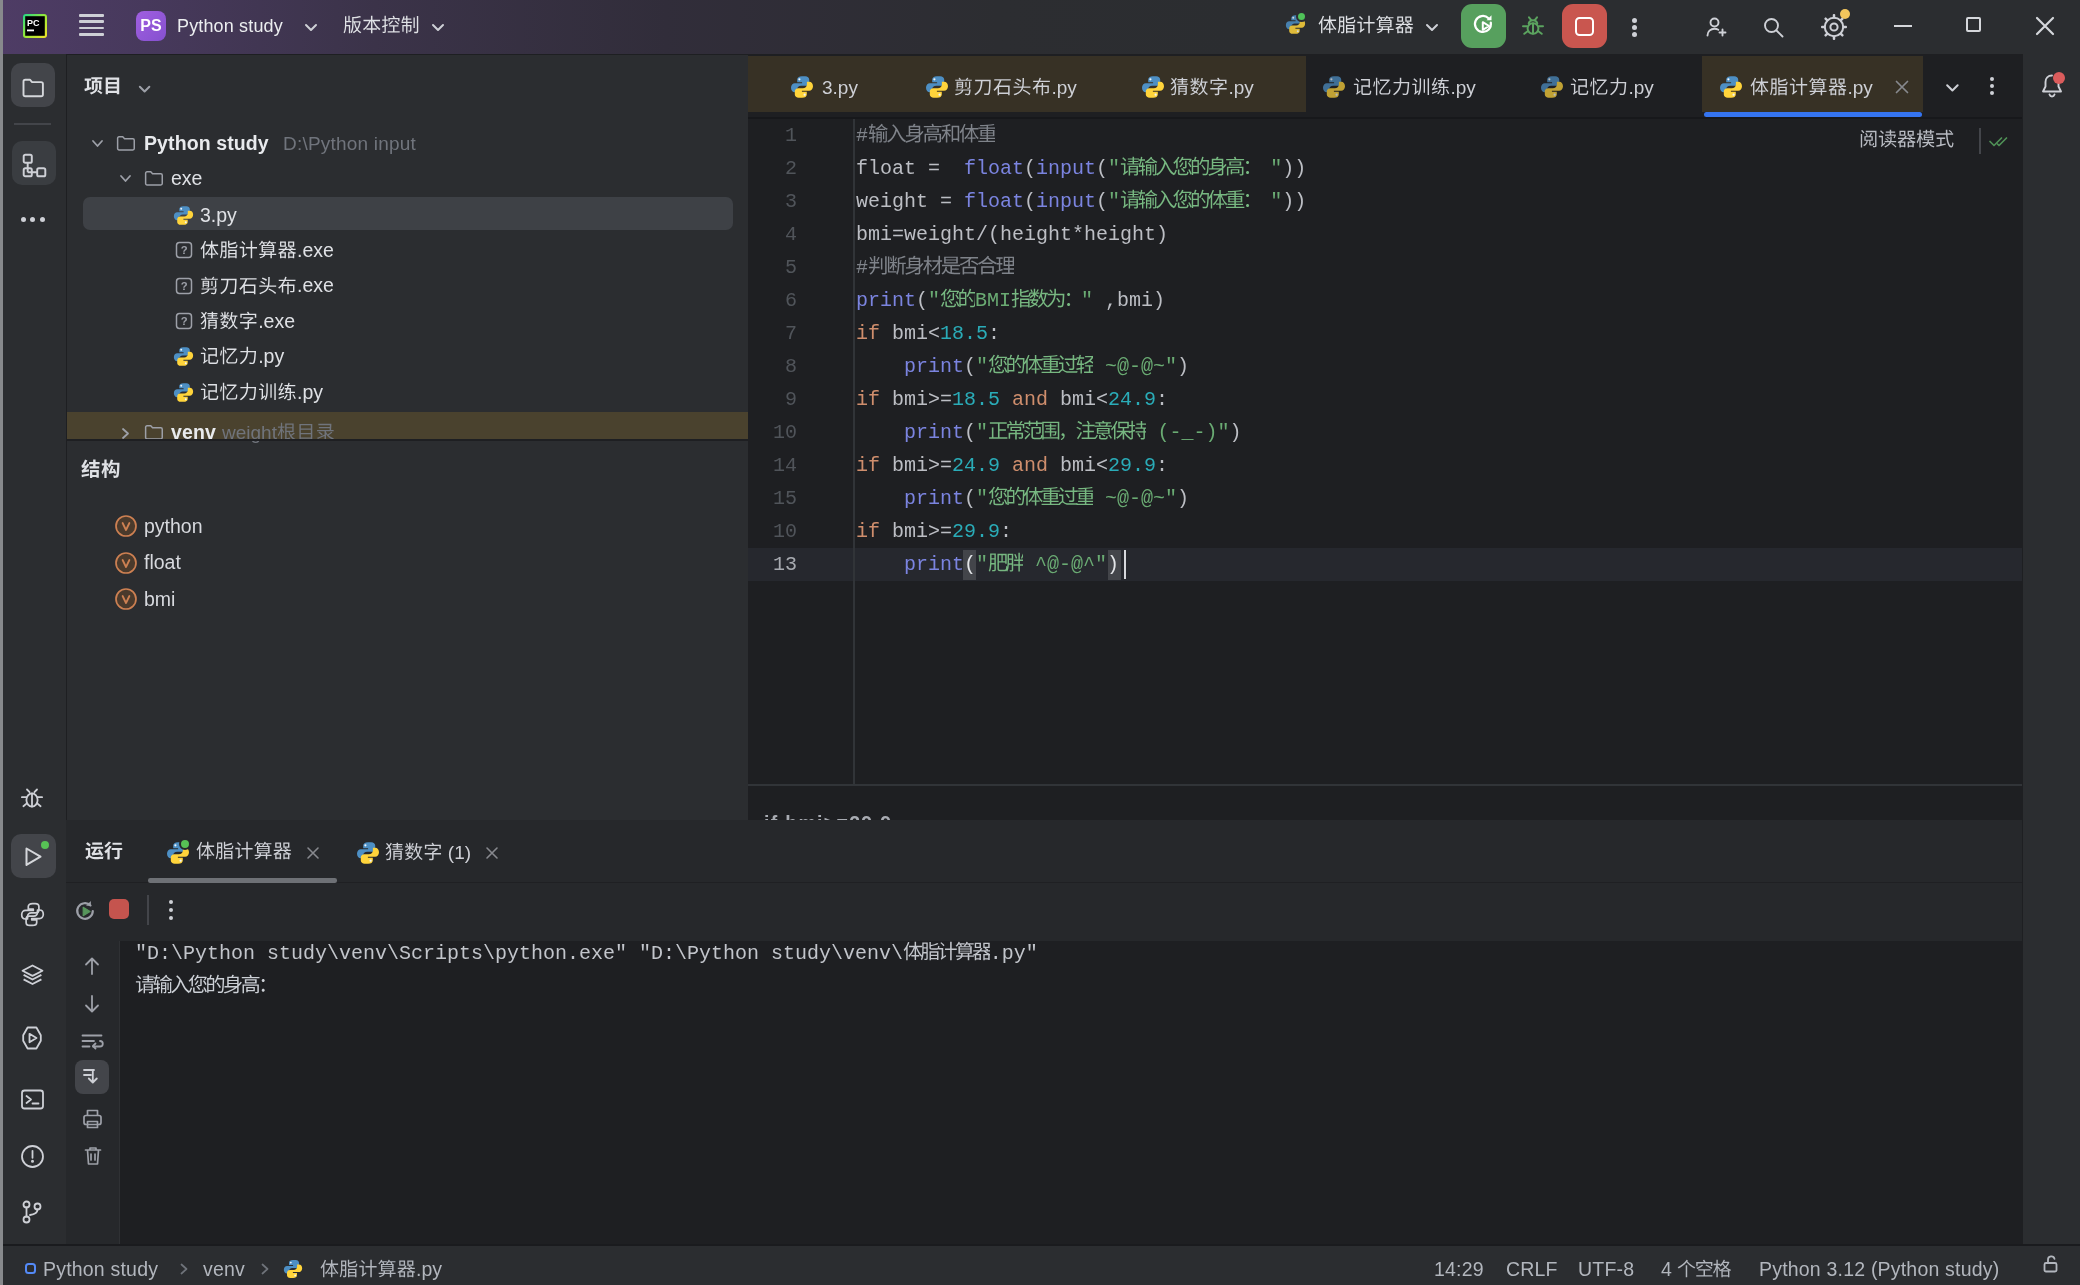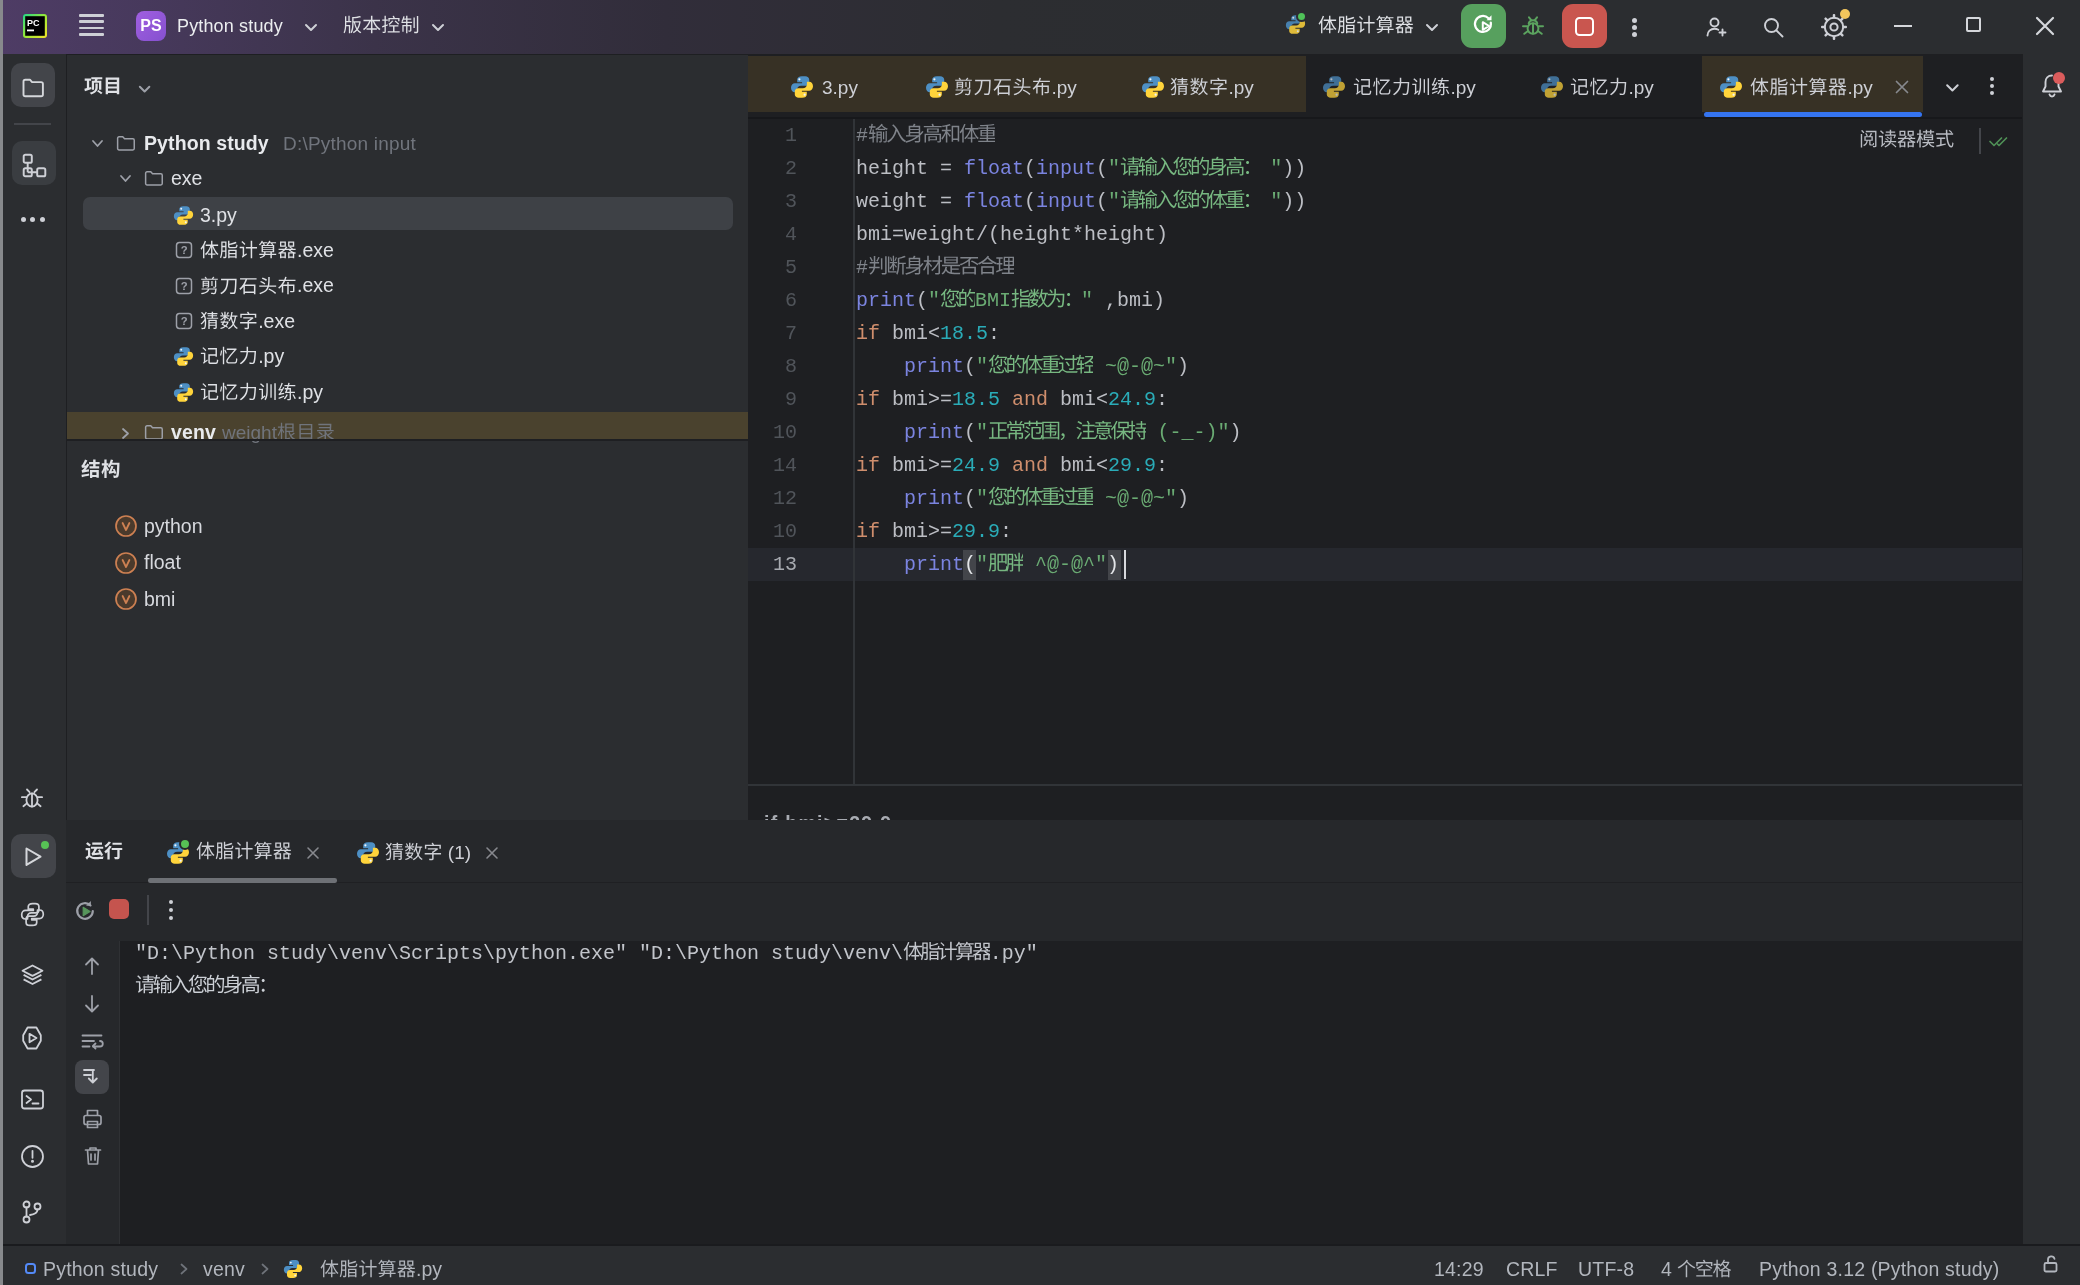--- a/index.html
+++ b/index.html
@@ -452,34 +452,34 @@
 <div style="position:absolute;left:737px;top:152.0px;width:60px;height:33px;line-height:33px;font-family:'Liberation Mono',monospace;font-size:20px;color:#50545a;text-align:right">2</div>
 <div style="position:absolute;left:737px;top:185.0px;width:60px;height:33px;line-height:33px;font-family:'Liberation Mono',monospace;font-size:20px;color:#50545a;text-align:right">3</div>
 <div style="position:absolute;left:737px;top:218.0px;width:60px;height:33px;line-height:33px;font-family:'Liberation Mono',monospace;font-size:20px;color:#50545a;text-align:right">4</div>
 <div style="position:absolute;left:737px;top:251.0px;width:60px;height:33px;line-height:33px;font-family:'Liberation Mono',monospace;font-size:20px;color:#50545a;text-align:right">5</div>
 <div style="position:absolute;left:737px;top:284.0px;width:60px;height:33px;line-height:33px;font-family:'Liberation Mono',monospace;font-size:20px;color:#50545a;text-align:right">6</div>
 <div style="position:absolute;left:737px;top:317.0px;width:60px;height:33px;line-height:33px;font-family:'Liberation Mono',monospace;font-size:20px;color:#50545a;text-align:right">7</div>
 <div style="position:absolute;left:737px;top:350.0px;width:60px;height:33px;line-height:33px;font-family:'Liberation Mono',monospace;font-size:20px;color:#50545a;text-align:right">8</div>
 <div style="position:absolute;left:737px;top:383.0px;width:60px;height:33px;line-height:33px;font-family:'Liberation Mono',monospace;font-size:20px;color:#50545a;text-align:right">9</div>
 <div style="position:absolute;left:737px;top:416.0px;width:60px;height:33px;line-height:33px;font-family:'Liberation Mono',monospace;font-size:20px;color:#50545a;text-align:right">10</div>
 <div style="position:absolute;left:737px;top:449.0px;width:60px;height:33px;line-height:33px;font-family:'Liberation Mono',monospace;font-size:20px;color:#50545a;text-align:right">14</div>
-<div style="position:absolute;left:737px;top:482.0px;width:60px;height:33px;line-height:33px;font-family:'Liberation Mono',monospace;font-size:20px;color:#50545a;text-align:right">12</div>
+<div style="position:absolute;left:737px;top:482.0px;width:60px;height:33px;line-height:33px;font-family:'Liberation Mono',monospace;font-size:20px;color:#50545a;text-align:right">15</div>
 <div style="position:absolute;left:737px;top:515.0px;width:60px;height:33px;line-height:33px;font-family:'Liberation Mono',monospace;font-size:20px;color:#50545a;text-align:right">10</div>
 <div style="position:absolute;left:737px;top:548.0px;width:60px;height:33px;line-height:33px;font-family:'Liberation Mono',monospace;font-size:20px;color:#a7aab0;text-align:right">13</div>
 <div style="position:absolute;left:856.0px;top:119.0px;height:33px;line-height:33px;font-family:'Liberation Mono',monospace;font-size:20px;color:#7F838A;font-weight:normal;white-space:pre">#</div>
 <div style="position:absolute;left:868px;top:119.0px;height:33px;line-height:33px;white-space:pre"><svg class="k" style="width:127.4px;height:20.4px;vertical-align:-2.45px" viewBox="0 -880 6245 1000" fill="#7F838A">
       <use href="#r8f93" x="0"></use>
       <use href="#r5165" x="892"></use>
       <use href="#r8eab" x="1784"></use>
       <use href="#r9ad8" x="2676"></use>
       <use href="#r548c" x="3569"></use>
       <use href="#r4f53" x="4461"></use>
       <use href="#r91cd" x="5353"></use>
     </svg></div>
-<div style="position:absolute;left:856.0px;top:152.0px;height:33px;line-height:33px;font-family:'Liberation Mono',monospace;font-size:20px;color:#BCBEC4;font-weight:normal;white-space:pre">height =</div>
+<div style="position:absolute;left:856.0px;top:152.0px;height:33px;line-height:33px;font-family:'Liberation Mono',monospace;font-size:20px;color:#BCBEC4;font-weight:normal;white-space:pre">float =</div>
 <div style="position:absolute;left:964.0px;top:152.0px;height:33px;line-height:33px;font-family:'Liberation Mono',monospace;font-size:20px;color:#7B84E0;font-weight:normal;white-space:pre">float</div>
 <div style="position:absolute;left:1024.0px;top:152.0px;height:33px;line-height:33px;font-family:'Liberation Mono',monospace;font-size:20px;color:#BCBEC4;font-weight:normal;white-space:pre">(</div>
 <div style="position:absolute;left:1036.0px;top:152.0px;height:33px;line-height:33px;font-family:'Liberation Mono',monospace;font-size:20px;color:#7B84E0;font-weight:normal;white-space:pre">input</div>
 <div style="position:absolute;left:1096.0px;top:152.0px;height:33px;line-height:33px;font-family:'Liberation Mono',monospace;font-size:20px;color:#BCBEC4;font-weight:normal;white-space:pre">(</div>
 <div style="position:absolute;left:1108.0px;top:152.0px;height:33px;line-height:33px;font-family:'Liberation Mono',monospace;font-size:20px;color:#6AAB73;font-weight:normal;white-space:pre">"</div>
 <div style="position:absolute;left:1120px;top:152.0px;height:33px;line-height:33px;white-space:pre"><svg class="k" style="width:140.0px;height:20.4px;vertical-align:-2.45px" viewBox="0 -880 6863 1000" fill="#77b881">
       <use href="#r8bf7" x="0"></use>
       <use href="#r8f93" x="858"></use>
       <use href="#r5165" x="1716"></use>
       <use href="#r60a8" x="2574"></use>

